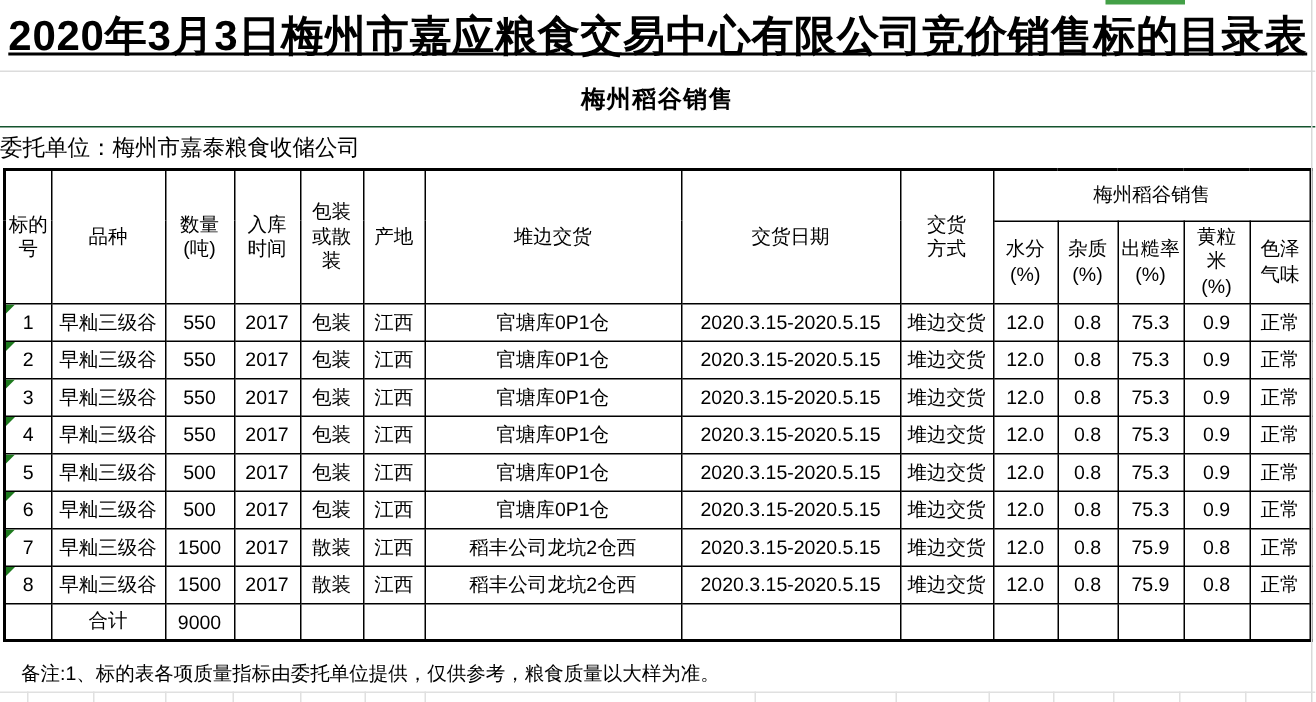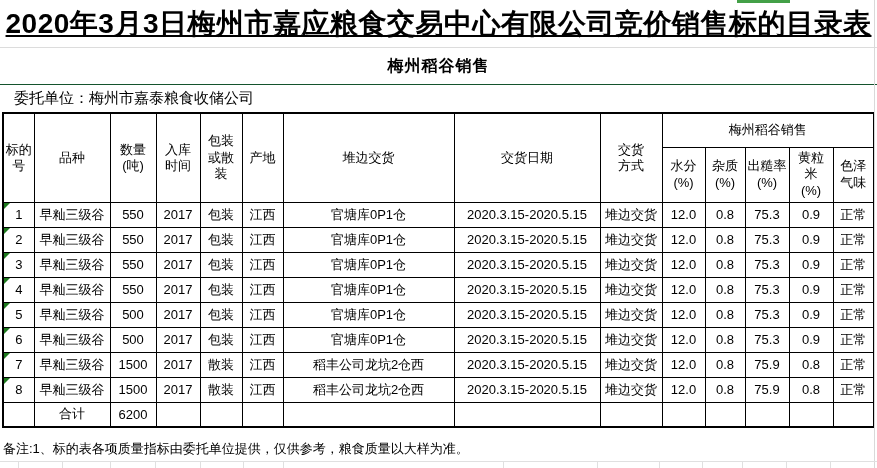--- a/index.html
+++ b/index.html
@@ -10,37 +10,37 @@
   .vline-right { position:absolute; left:874px; top:0; width:1px; height:468px; background:#d9d9d9; }
 
   .title-row { height:48px; display:flex; align-items:center; justify-content:center;
                border-bottom:1px solid #dcdcdc; }
   .title-row h1 { font-size:28px; font-weight:bold; letter-spacing:0.5px;text-decoration:underline; }
 
   .subtitle-row { height:37px; display:flex; align-items:center; justify-content:center;
                   border-bottom:1px solid #14532d;text-align:right; }
   .subtitle-row h2 { font-size:16px; font-weight:bold; letter-spacing:1px; }
 
-  .consignor-row { height:27px; display:flex; align-items:center; padding-left:14px;
+  .consignor-row { height:27px; display:flex; align-items:center; padding-left:0;
                    font-size:15px; }
 
   table.lots { border-collapse:collapse; table-layout:fixed; margin-left:2px; width:871px;
                border:2px solid #000; font-size:13px; }
   table.lots th, table.lots td { border:1px solid #000; text-align:center; vertical-align:middle;
                overflow:hidden; white-space:nowrap; font-weight:normal; padding:0 1px; }
   table.lots th { white-space:pre-line; line-height:1.25; }
   thead tr.h1 th { height:34px; }
   thead tr.h2 th { height:55px; }
   tbody tr, tfoot tr { height:25px; }
 
   td.num-cell { position:relative; }
   td.num-cell::before { content:""; position:absolute; top:0; left:0; width:0; height:0;
         border-top:6px solid #1e7a1e; border-right:6px solid transparent; }
 
-  .note { margin-top:12px; padding-left:3px; font-size:13px; }
+  .note { margin-top:12px; padding-left:14px; font-size:13px; }
 
   .bottom-hline { position:absolute; left:0; top:461px; width:877px; height:1px; background:#e0e0e0; }
   .grid-stub { position:absolute; top:461px; width:1px; height:7px; background:#e0e0e0; }
 </style>
 </head>
 <body>
 
 <div class="green-bar"></div>
 <div class="vline-right"></div>
 
@@ -233,21 +233,21 @@
         <td>0.8</td>
         <td>75.9</td>
         <td>0.8</td>
         <td>正常</td>
       </tr>
     </tbody>
   <tfoot>
     <tr class="total-row">
       <td></td>
       <td>合计</td>
-      <td>6200</td>
+      <td>9000</td>
       <td></td>
       <td></td>
       <td></td>
       <td></td>
       <td></td>
       <td></td>
       <td></td>
       <td></td>
       <td></td>
       <td></td>

